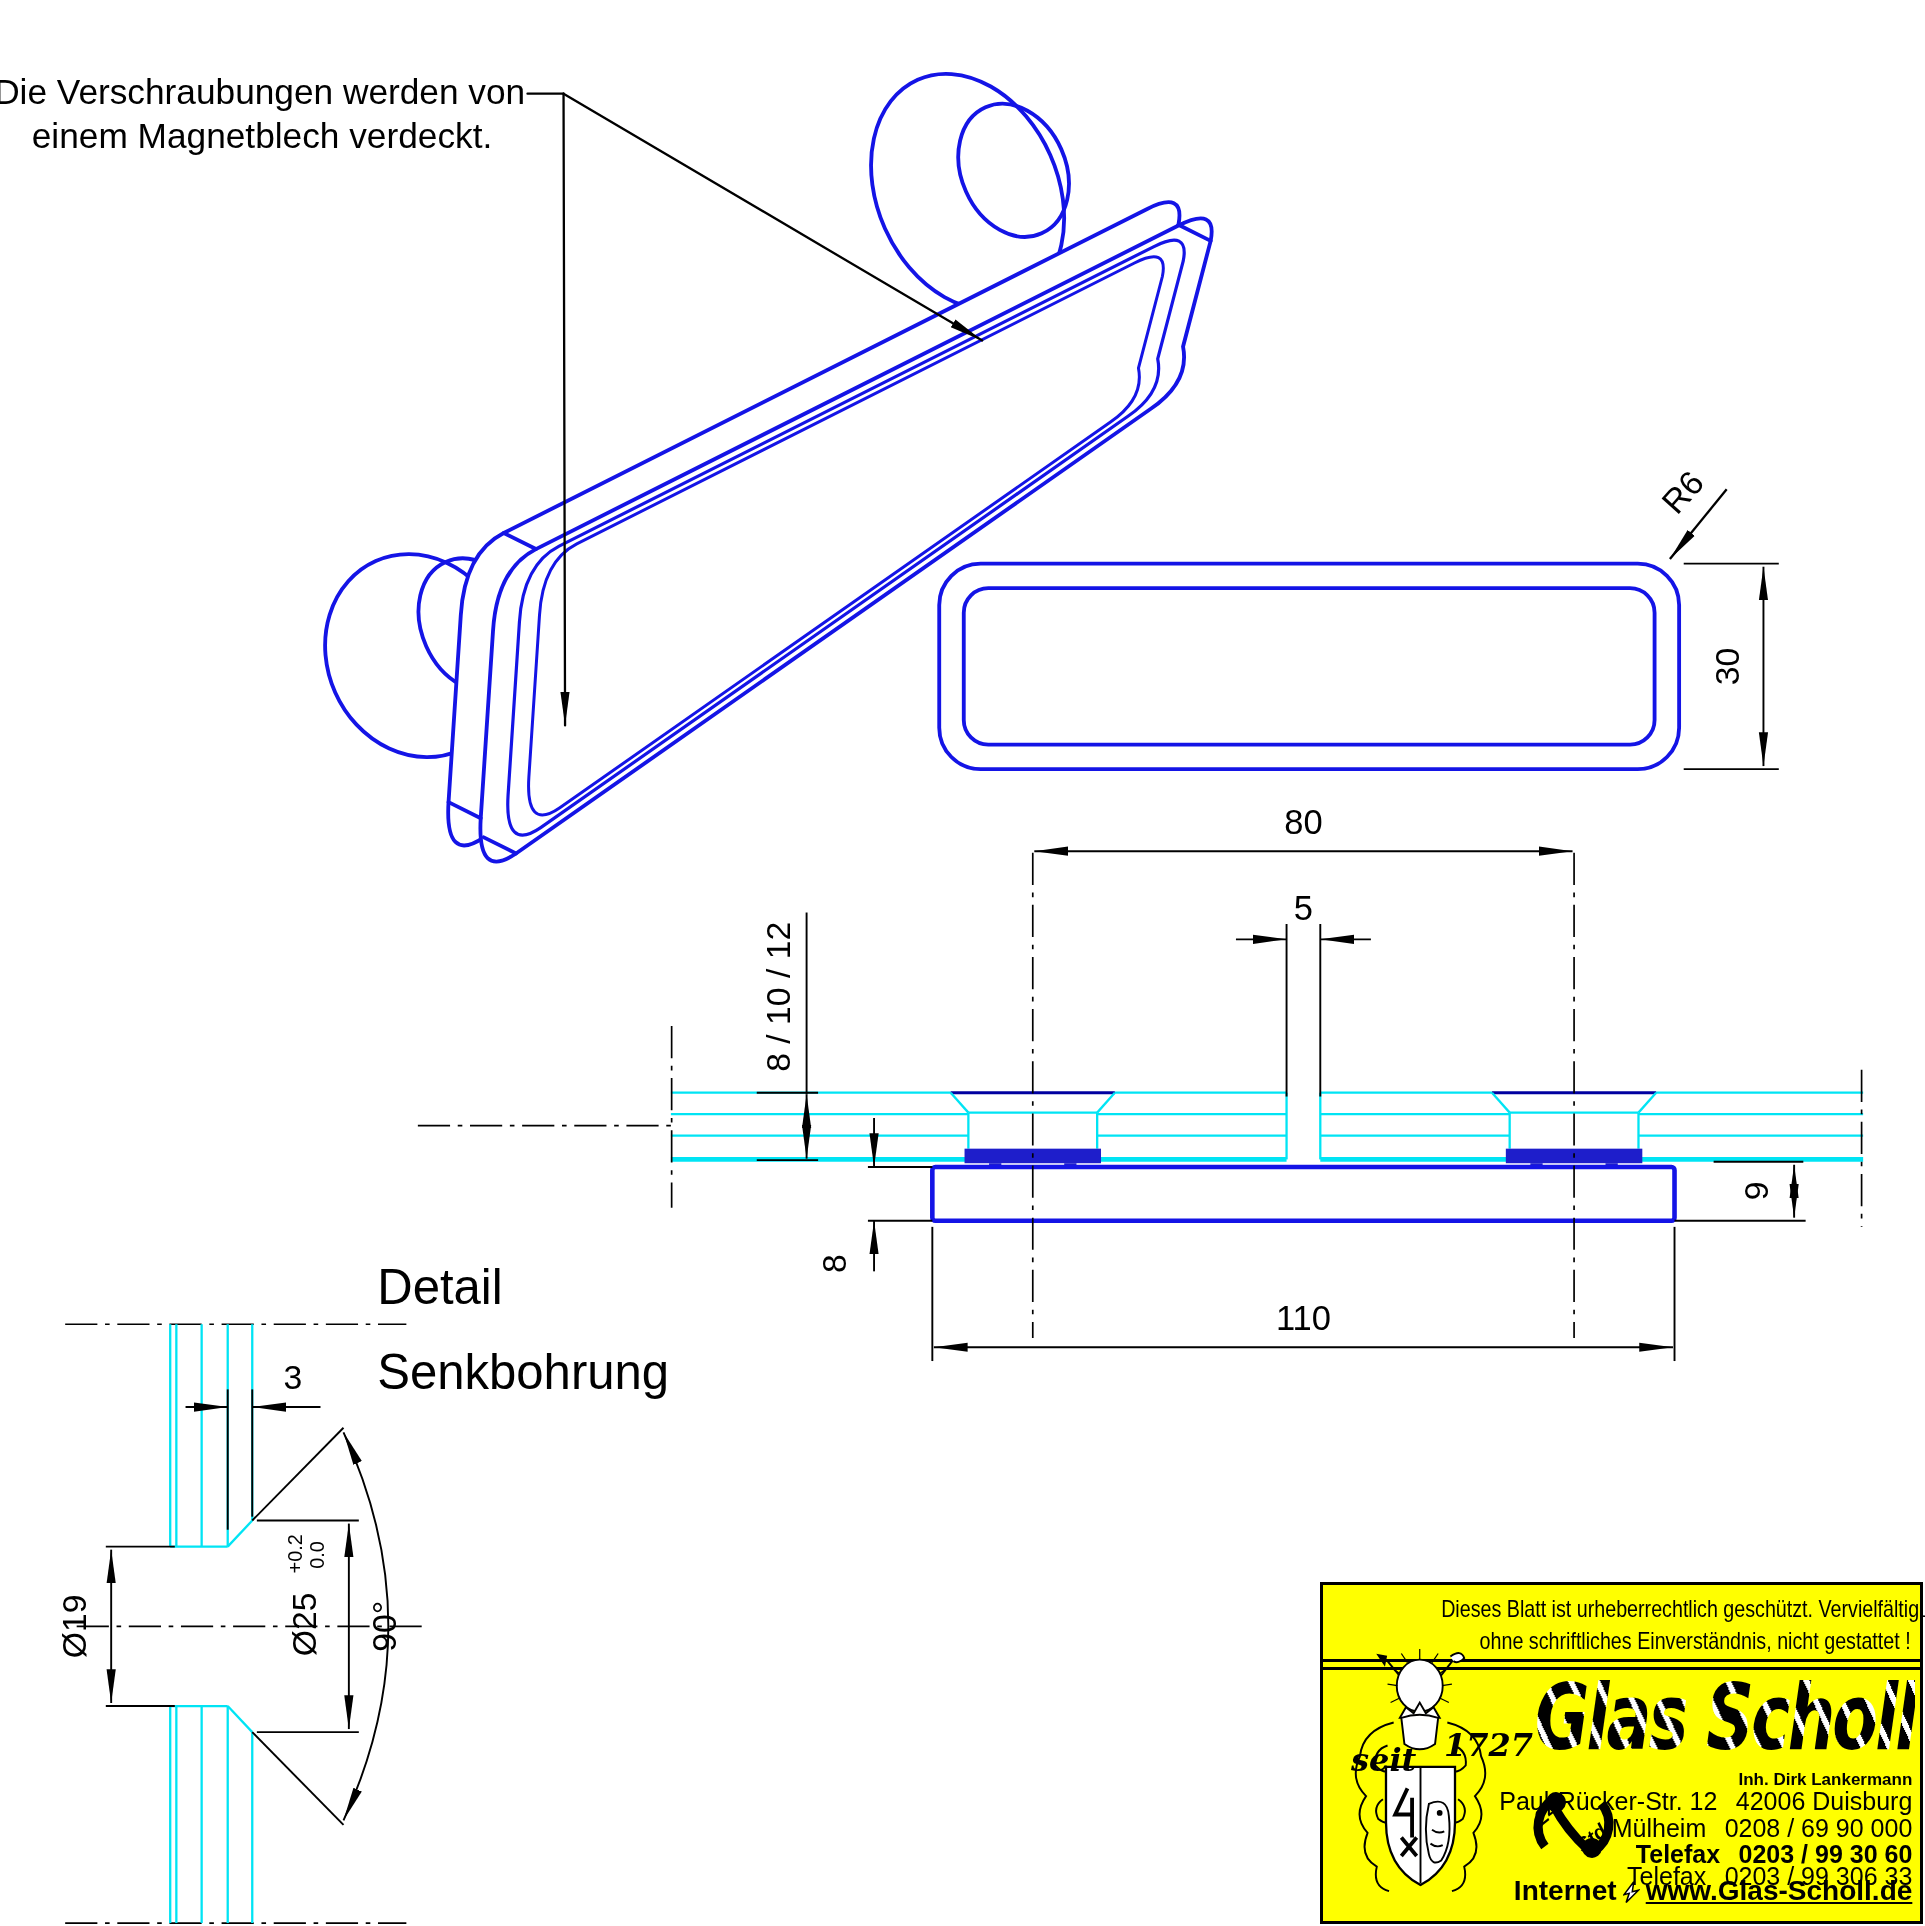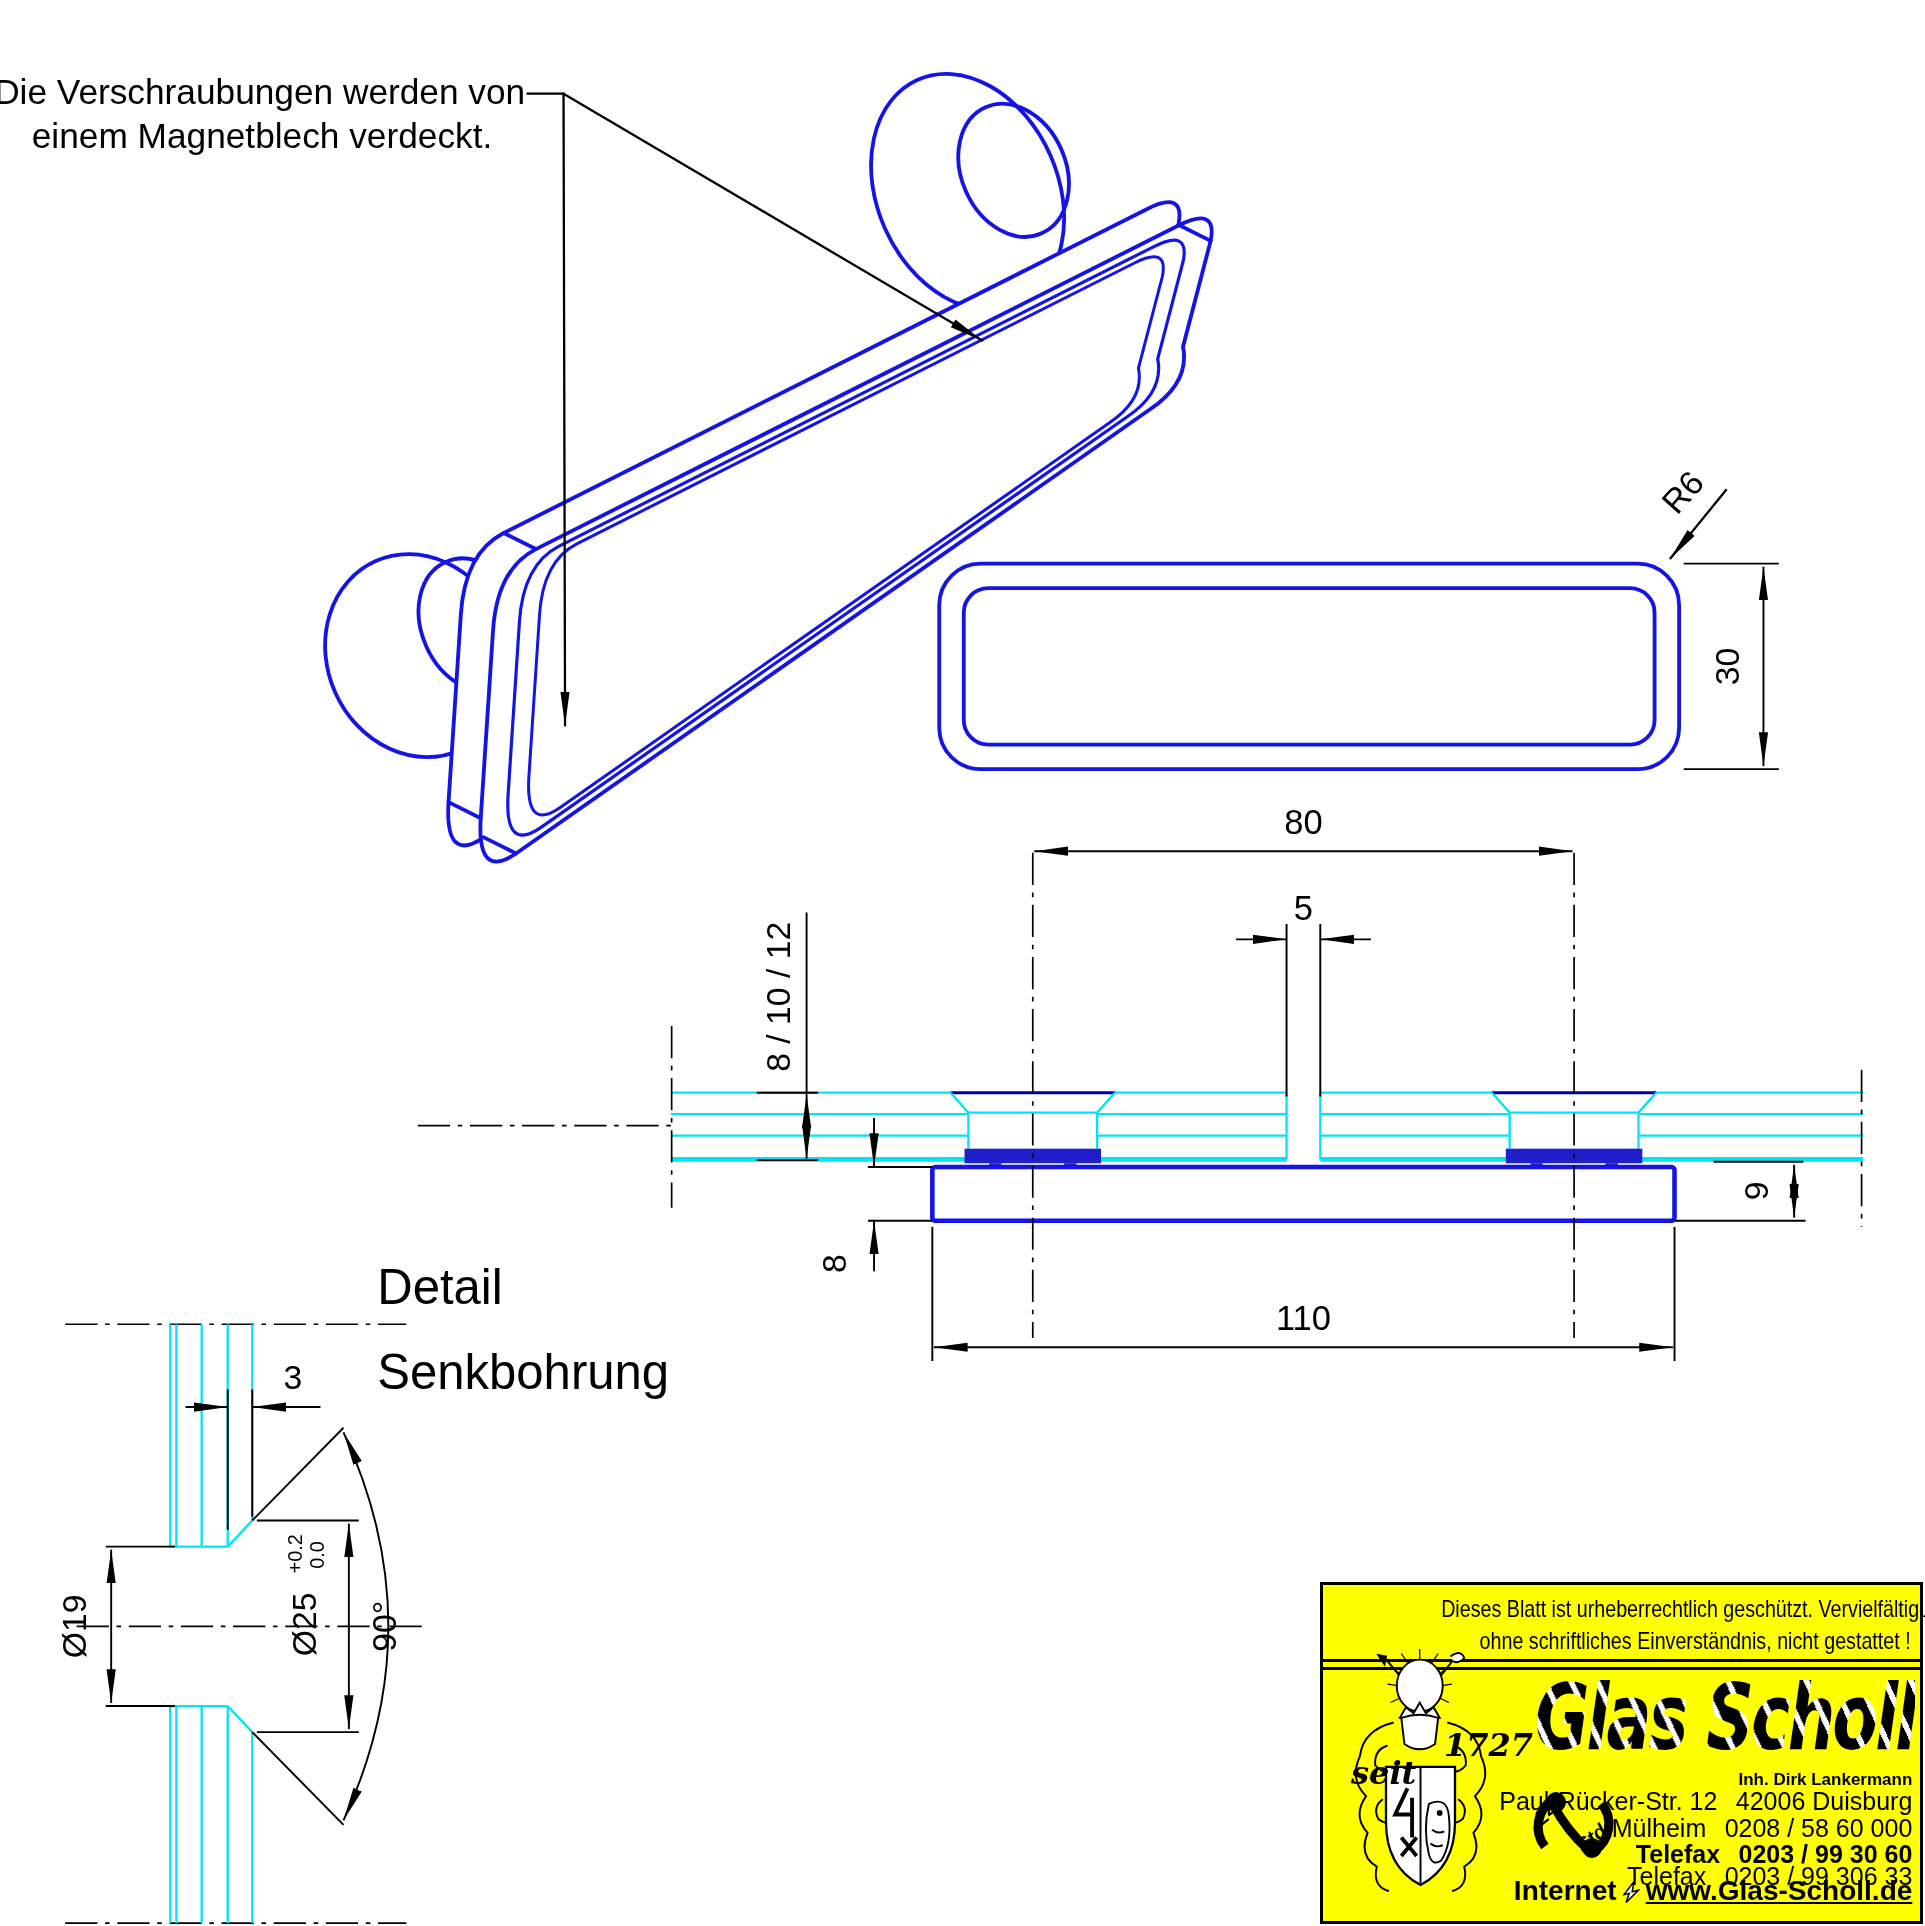--- a/index.html
+++ b/index.html
@@ -299,31 +299,31 @@
         <path d="M60,168 h90 v72 q0,58 -45,82 q-45,-24 -45,-82 z" fill="#fff" stroke-width="3"></path>
         <line x1="105" y1="168" x2="105" y2="320"></line>
 
         <path d="M88,196 l-16,34 h22 m0,-22 v52 m-14,0 l20,24 m0,-24 l-20,24" stroke-width="5"></path>
 
         <path d="M116,216 q24,-10 26,16 q4,36 -10,58 q-12,8 -16,-8 q-8,-32 0,-66 z" fill="#fff"></path>
         <circle cx="130" cy="228" r="2.5" fill="#000"></circle>
         <path d="M120,250 q8,6 16,2 M118,268 q8,6 16,2"></path>
       </g>
     </svg>
-    <span class="fraktur" style="left:28px;top:84px;">seit</span>
+    <span class="fraktur" style="left:28px;top:71px;">seit</span>
     <span class="fraktur" style="left:121px;top:56px;font-style:italic;">1727</span>
 
     <div id="company-logo">Glas Scholl</div>
     <div id="owner-line">Inh. Dirk Lankermann</div>
 
     <div class="addr-row" style="top:117px;">
       <span class="lbl">Paul-Rücker-Str. 12</span><span>42006 Duisburg</span>
     </div>
     <div class="addr-row" style="top:144px;">
-      <span class="lbl">Mülheim</span><span>0208 / 58 60 000</span>
+      <span class="lbl">Mülheim</span><span>0208 / 69 90 000</span>
     </div>
     <div class="addr-row bold" style="top:170px;">
       <span class="lbl">Telefax</span><span>0203 / 99 30 60</span>
     </div>
     <div class="addr-row" style="top:192px;margin-left:36px;">
       <span class="lbl">Telefax</span><span>0203 / 99 306 33</span>
     </div>
 
     <svg id="phone-icon" width="92" height="92" viewBox="0 0 120 120">
       <g fill="none" stroke="#000">

